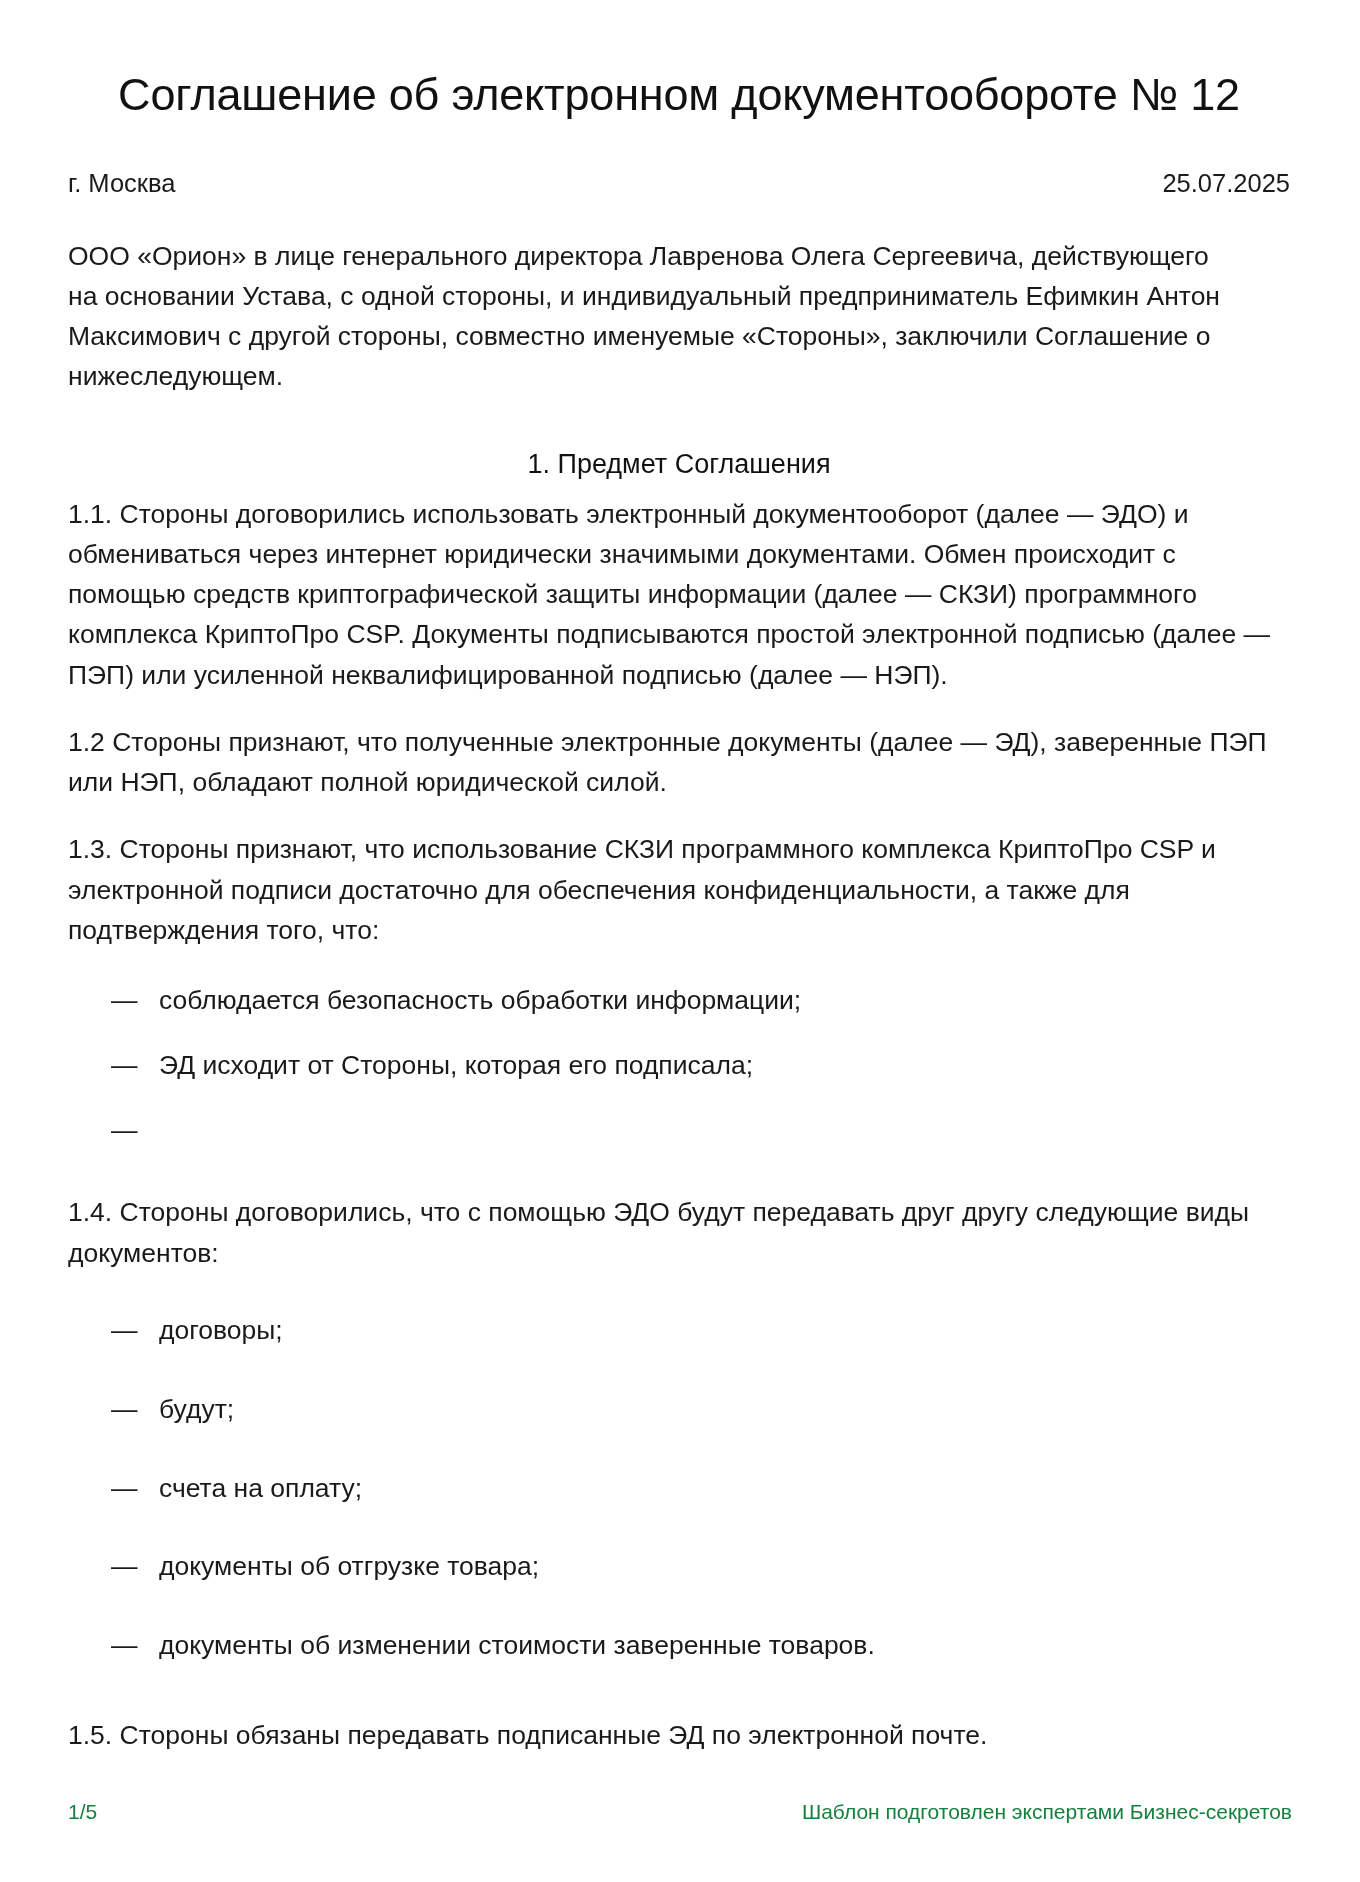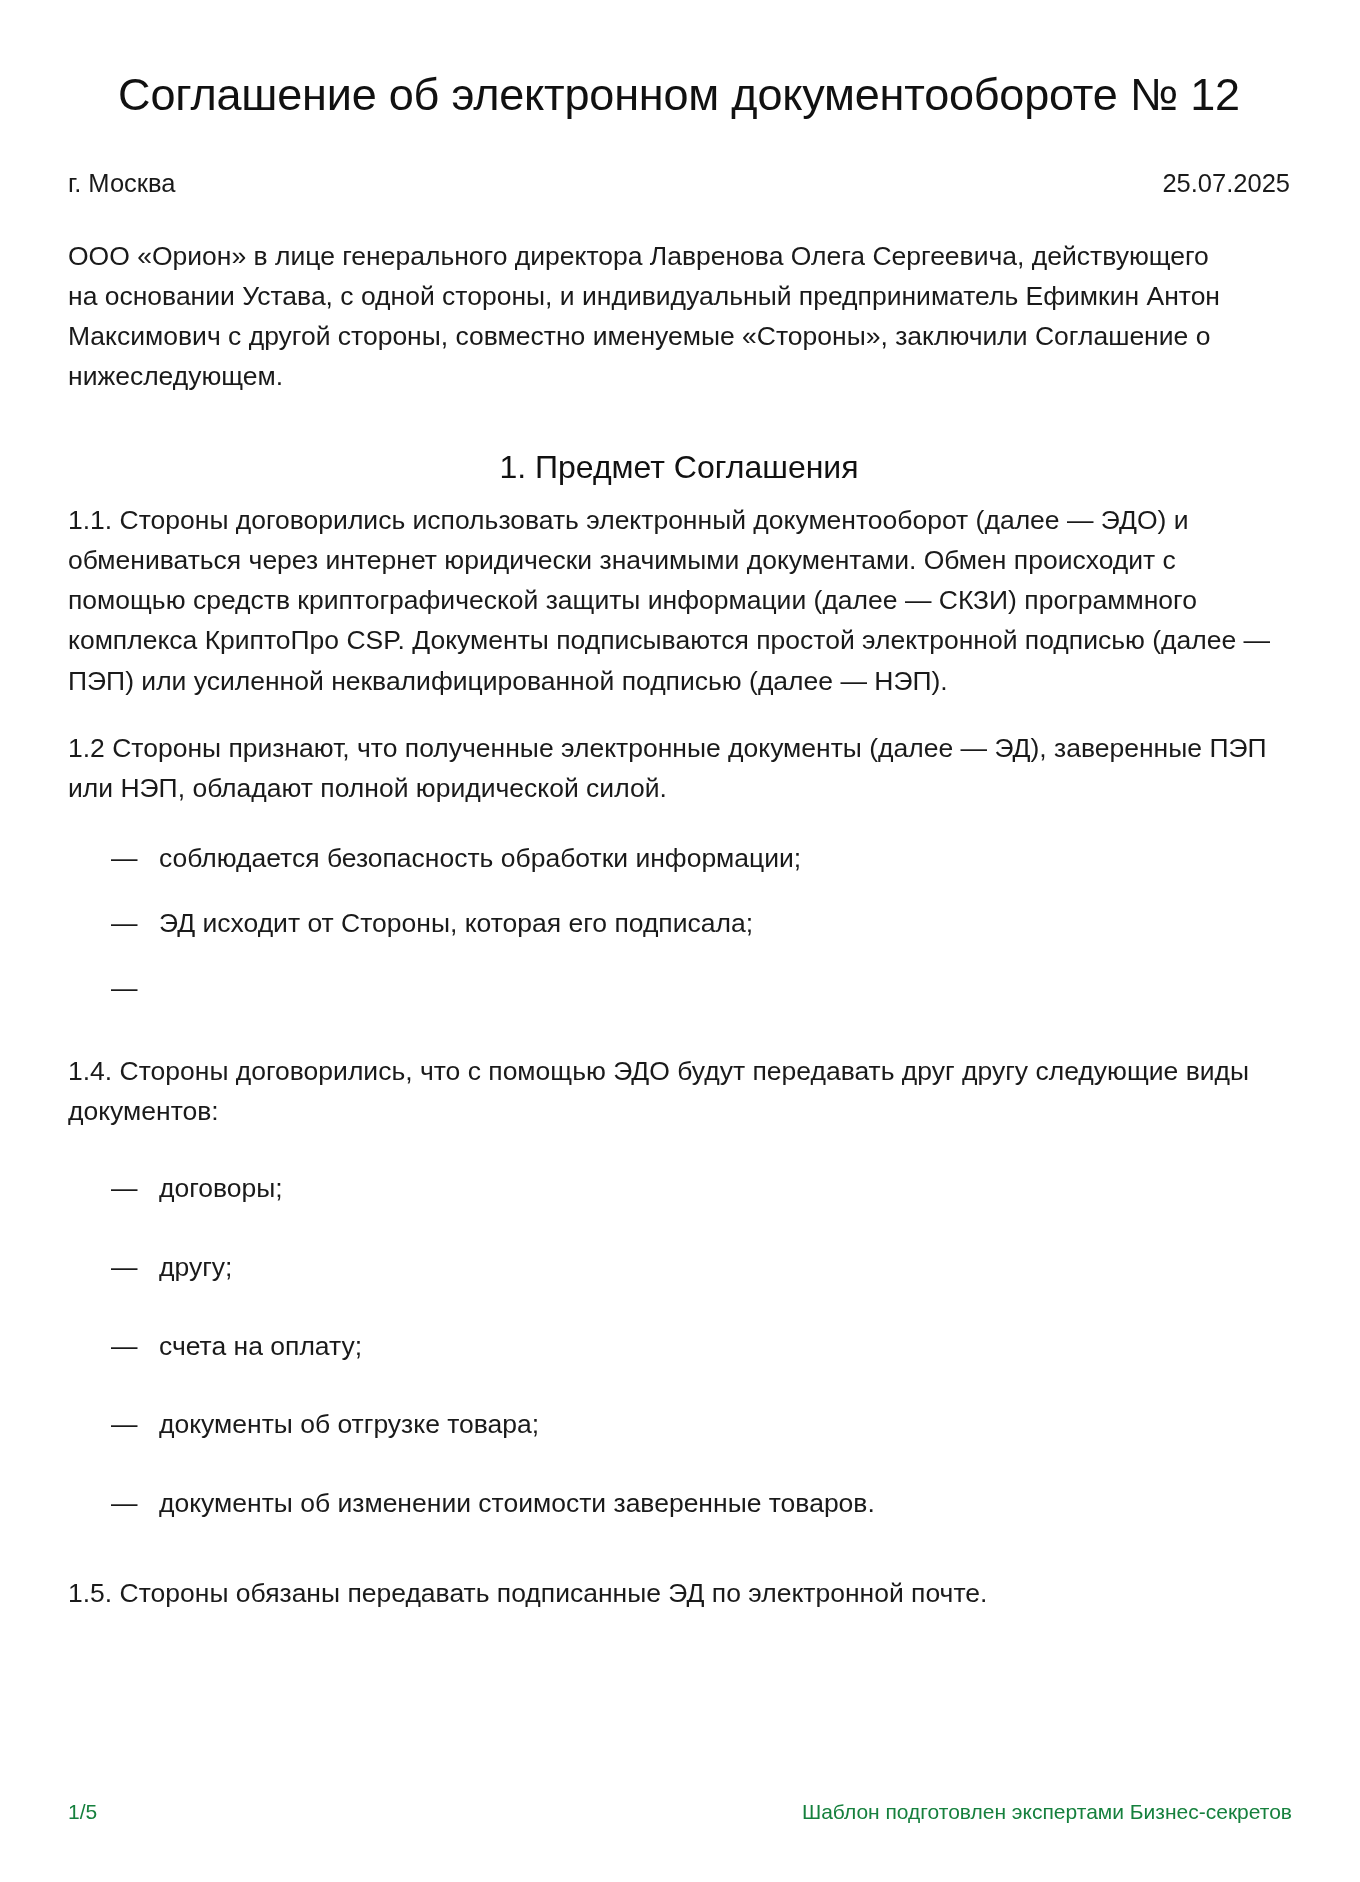--- a/index.html
+++ b/index.html
@@ -56,21 +56,21 @@
     color: #1a1a1a;
   }
   .para + .para { margin-top: 27px; }
 
   .intro {
     margin-top: 35px;
     max-width: 1175px;
   }
 
   .section-heading {
-    font-size: 32px;
+    font-size: 27px;
     font-weight: 400;
     text-align: center;
     margin: 0;
     padding-top: 52px;
     padding-bottom: 14px;
     color: #111111;
   }
 
   .block {
     margin-top: 30px;
@@ -130,20 +130,21 @@
     </div>
 
     <p class="para intro">ООО «Орион» в лице генерального директора Лавренова Олега Сергеевича, действующего на основании Устава, с одной стороны, и индивидуальный предприниматель Ефимкин Антон Максимович с другой стороны, совместно именуемые «Стороны», заключили Соглашение о нижеследующем.</p>
 
     <h2 class="section-heading">1. Предмет Соглашения</h2>
 
     <p class="para">1.1. Стороны договорились использовать электронный документооборот (далее — ЭДО) и обмениваться через интернет юридически значимыми документами. Обмен происходит с помощью средств криптографической защиты информации (далее — СКЗИ) программного комплекса КриптоПро CSP. Документы подписываются простой электронной подписью (далее — ПЭП) или усиленной неквалифицированной подписью (далее — НЭП).</p>
 
     <p class="para">1.2 Стороны признают, что полученные электронные документы (далее — ЭД), заверенные ПЭП или НЭП, обладают полной юридической силой.</p>
 
+    <p class="para">1.3. Стороны признают, что использование СКЗИ программного комплекса КриптоПро CSP и электронной подписи достаточно для обеспечения конфиденциальности, а также для подтверждения того, что:</p>
 
     <ul class="bullet-list tight">
       <li class="bullet-item">
         <span class="bullet-dash">—</span>
         <span class="bullet-text">соблюдается безопасность обработки информации;</span>
       </li>
       <li class="bullet-item">
         <span class="bullet-dash">—</span>
         <span class="bullet-text">ЭД исходит от Стороны, которая его подписала;</span>
       </li>
@@ -154,21 +155,21 @@
 
     <p class="para block">1.4. Стороны договорились, что с помощью ЭДО будут передавать друг другу следующие виды документов:</p>
 
     <ul class="bullet-list loose">
       <li class="bullet-item">
         <span class="bullet-dash">—</span>
         <span class="bullet-text">договоры;</span>
       </li>
       <li class="bullet-item">
         <span class="bullet-dash">—</span>
-        <span class="bullet-text">другу;</span>
+        <span class="bullet-text">будут;</span>
       </li>
       <li class="bullet-item">
         <span class="bullet-dash">—</span>
         <span class="bullet-text">счета на оплату;</span>
       </li>
       <li class="bullet-item">
         <span class="bullet-dash">—</span>
         <span class="bullet-text">документы об отгрузке товара;</span>
       </li>
       <li class="bullet-item">

